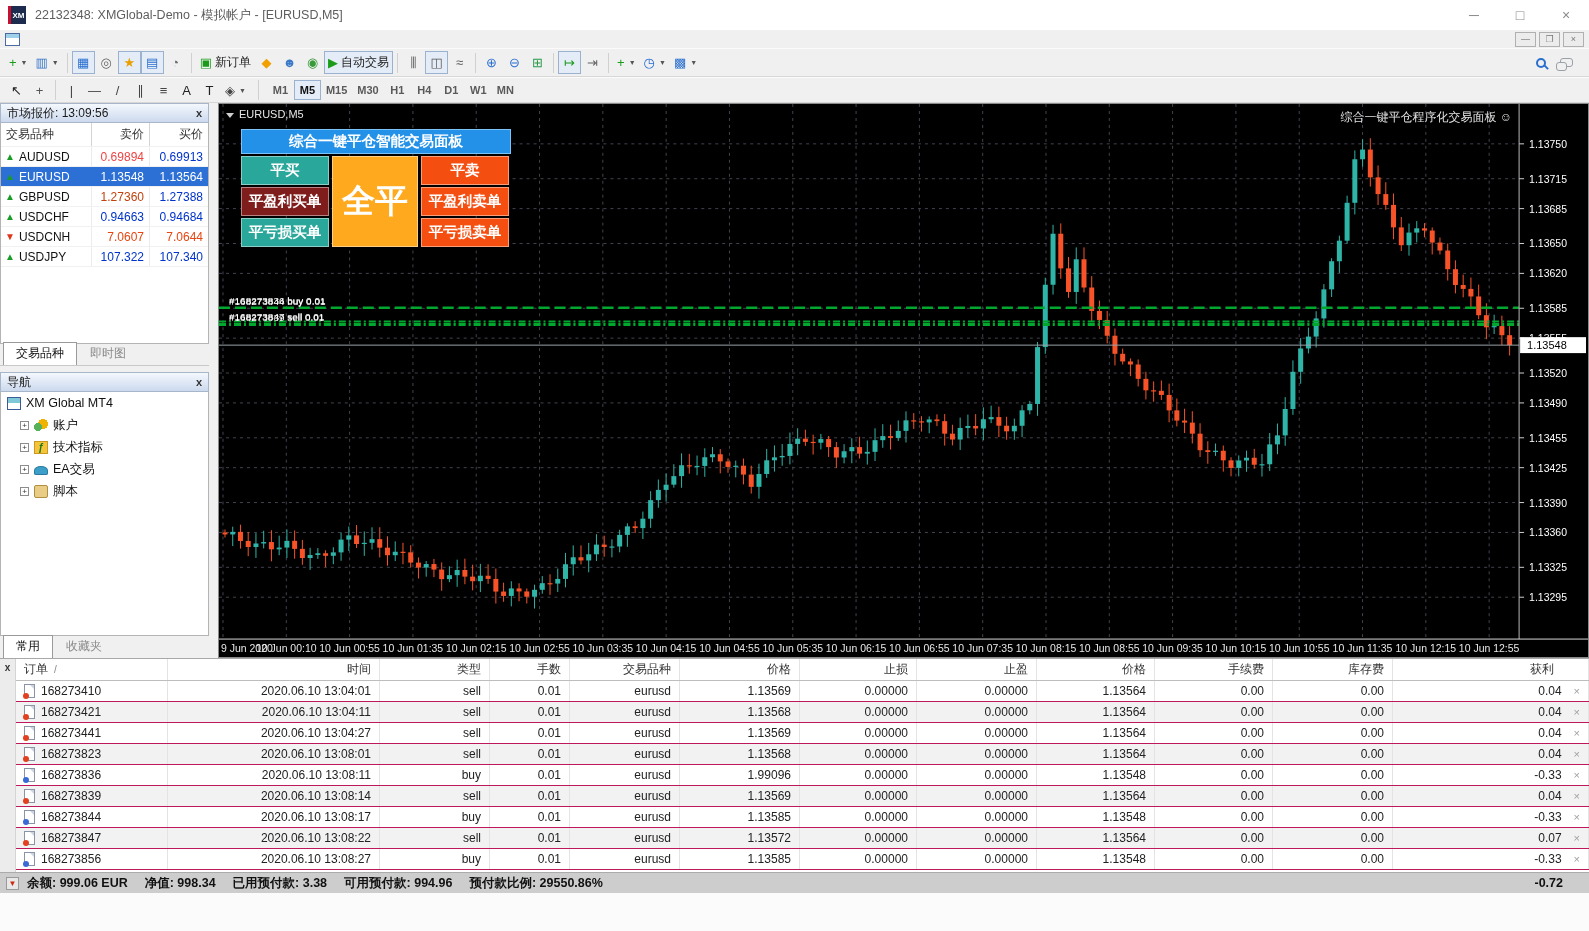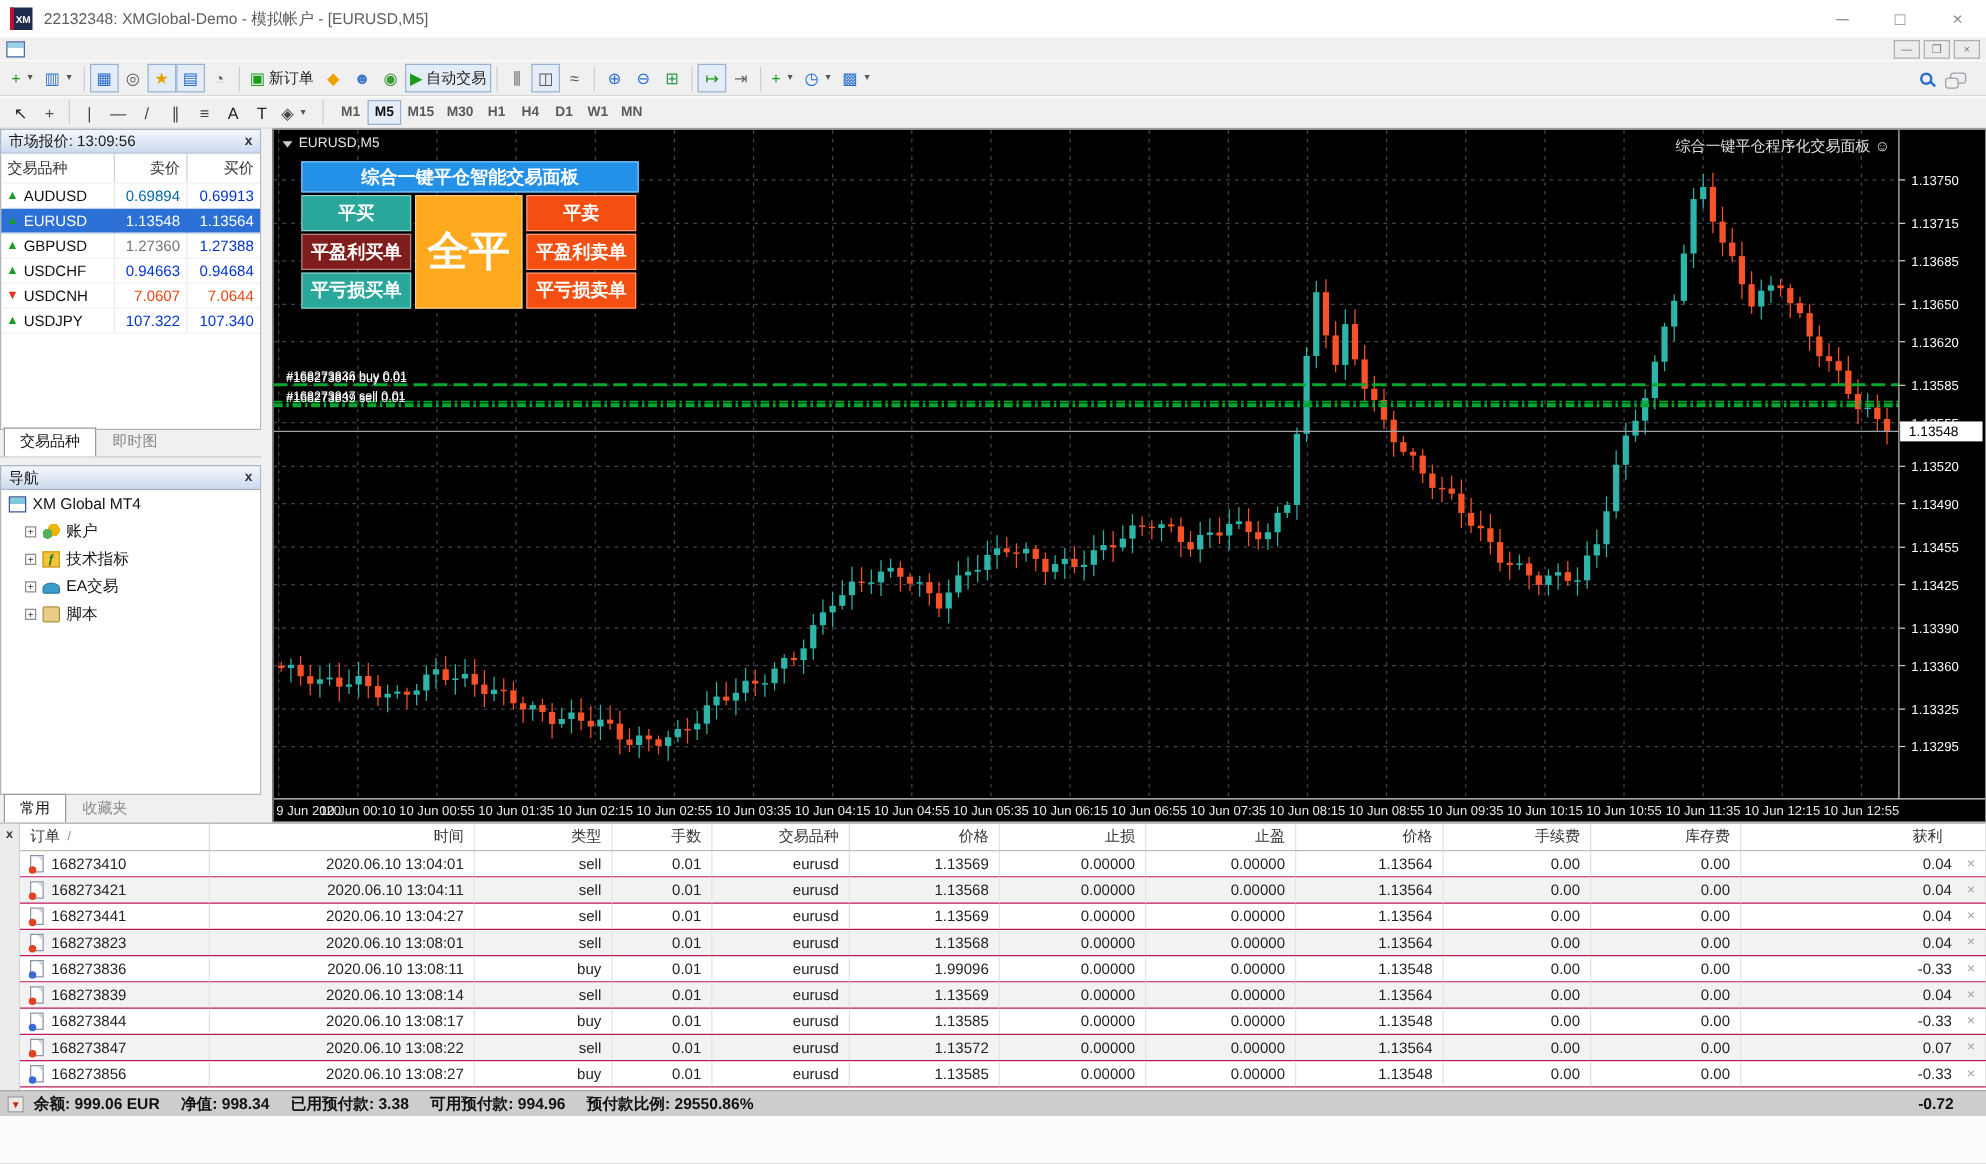--- a/index.html
+++ b/index.html
@@ -285,37 +285,37 @@
           <div>交易品种</div>
           <div class="num">卖价</div>
           <div class="num">买价</div>
         </div>
         <div id="mw-rows">
             <div class="mw-row">
               <div class="sym">
                 <span class="arrow-up">▲</span>
                 <span>AUDUSD</span>
               </div>
-              <div class="px" style="color: #0369a1;">0.69894</div>
+              <div class="px" style="color: #ef4444;">0.69894</div>
               <div class="px" style="color: rgb(0, 51, 204);">0.69913</div>
             </div>
             <div class="mw-row sel">
               <div class="sym">
                 <span class="arrow-up">▲</span>
                 <span>EURUSD</span>
               </div>
               <div class="px" style="color: rgb(255, 255, 255);">1.13548</div>
               <div class="px" style="color: rgb(255, 255, 255);">1.13564</div>
             </div>
             <div class="mw-row">
               <div class="sym">
                 <span class="arrow-up">▲</span>
                 <span>GBPUSD</span>
               </div>
-              <div class="px" style="color: #737373;">1.27360</div>
+              <div class="px" style="color: #c2410c;">1.27360</div>
               <div class="px" style="color: rgb(0, 51, 204);">1.27388</div>
             </div>
             <div class="mw-row">
               <div class="sym">
                 <span class="arrow-up">▲</span>
                 <span>USDCHF</span>
               </div>
               <div class="px" style="color: rgb(0, 51, 204);">0.94663</div>
               <div class="px" style="color: rgb(0, 51, 204);">0.94684</div>
             </div>

